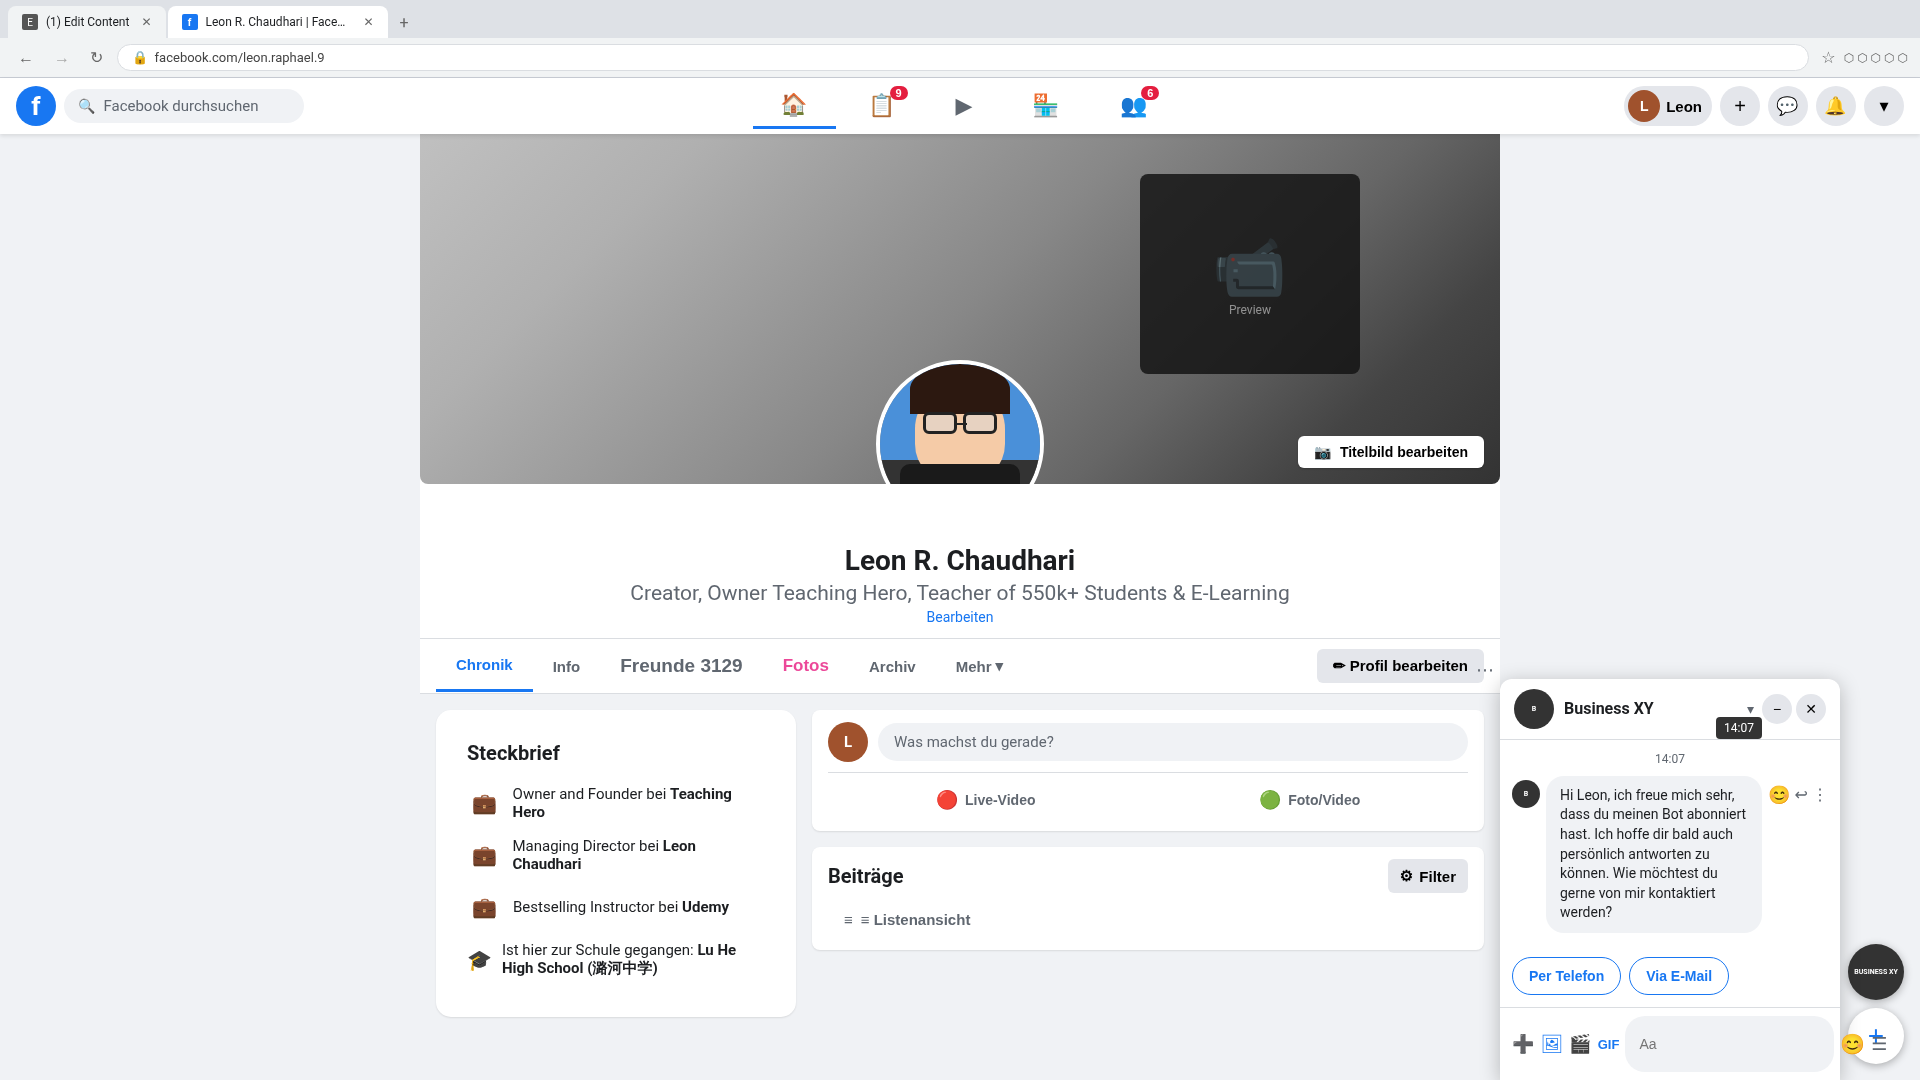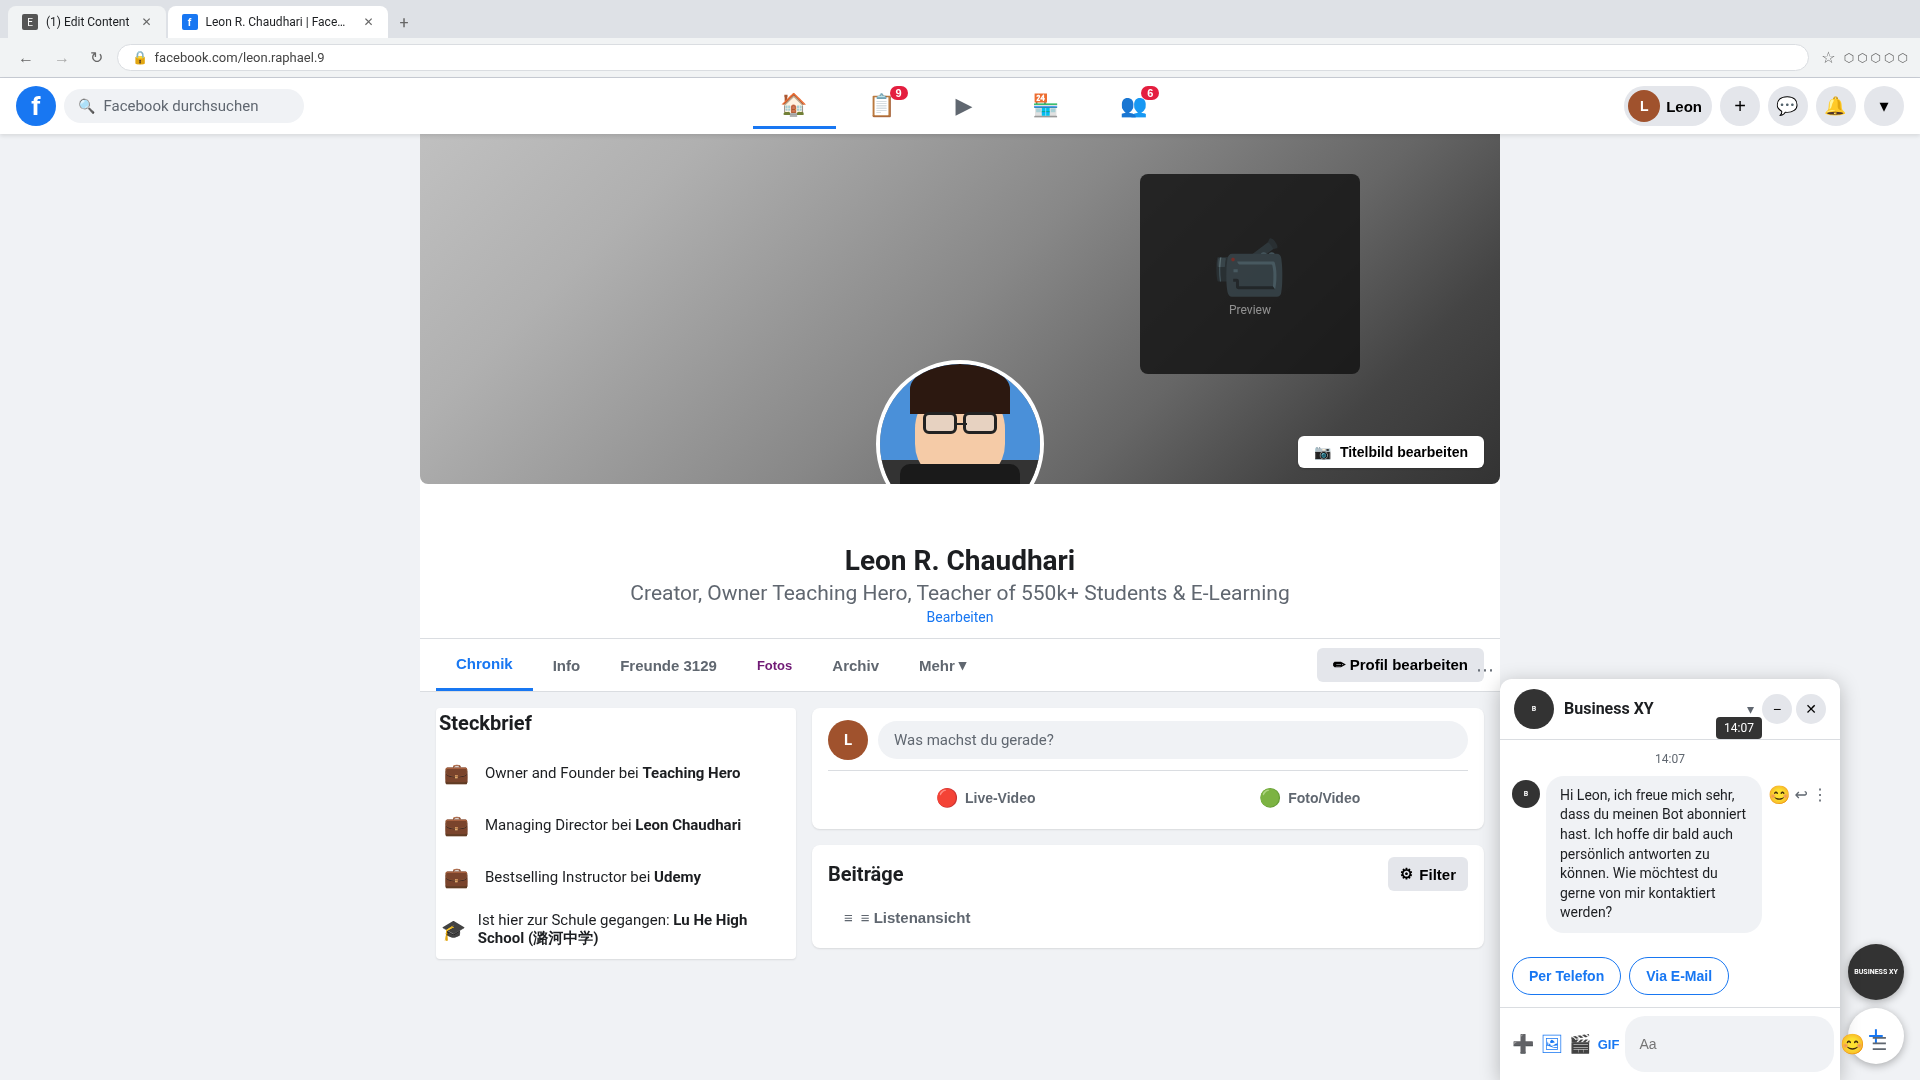--- a/index.html
+++ b/index.html
@@ -120,44 +120,44 @@
       <a style="color:#1877f2;font-size:14px;cursor:pointer;text-decoration:none;display:inline-block;margin-top:4px;">Bearbeiten</a>
     </div>
 
     <div style="display:flex;align-items:center;padding:0 16px;border-top:1px solid #dadde1;">
       <button style="padding:16px 20px;font-size:15px;font-weight:600;color:#1877f2;cursor:pointer;position:relative;border:none;background:none;border-bottom:3px solid #1877f2;">
         <span>Chronik</span>
       </button>
       <button style="padding:16px 20px;font-size:15px;font-weight:600;color:#606770;cursor:pointer;border:none;background:none;">
         <span>Info</span>
       </button>
-      <button style="padding:16px 20px;font-size:15px;font-weight:600;color:#606770;cursor:pointer;border:none;background:none;">
+      <button style="padding:16px 20px;font-size:19px;font-weight:600;color:#606770;cursor:pointer;border:none;background:none;">
         <span>Freunde</span> <span>3129</span>
       </button>
-      <button style="padding:16px 20px;font-size:13px;font-weight:600;color:#701a75;cursor:pointer;border:none;background:none;">
+      <button style="padding:16px 20px;font-size:17px;font-weight:600;color:#ec4899;cursor:pointer;border:none;background:none;">
         <span>Fotos</span>
       </button>
       <button style="padding:16px 20px;font-size:15px;font-weight:600;color:#606770;cursor:pointer;border:none;background:none;">
         <span>Archiv</span>
       </button>
       <button style="padding:16px 20px;font-size:15px;font-weight:600;color:#606770;cursor:pointer;border:none;background:none;display:flex;align-items:center;gap:4px;">
         <span>Mehr</span>
         <span>▾</span>
       </button>
       <div style="margin-left:auto;display:flex;gap:8px;">
         <button style="background:#e4e6eb;border:none;border-radius:6px;padding:8px 16px;font-size:15px;font-weight:600;cursor:pointer;display:flex;align-items:center;gap:6px;">✏ Profil bearbeiten</button>
       </div>
     </div>
   </div>
 </div>
 
 <div style="max-width:1080px;margin:0 auto;display:flex;gap:16px;padding:16px;background:#f0f2f5;">
 
   <div style="width:360px;flex-shrink:0;">
-    <div style="background:#fff;border-radius:4px;padding:3px;margin-bottom:18px;box-shadow:0 1px 2px rgba(0,0,0,0.1);">
+    <div style="background:#fff;border-radius:15px;padding:31px;margin-bottom:18px;box-shadow:0 1px 2px rgba(0,0,0,0.1);">
       <h2 style="font-size:20px;font-weight:700;margin-bottom:12px;">Steckbrief</h2>
 
       <div style="display:flex;align-items:center;gap:10px;padding:8px 0;font-size:15px;">
         <div style="width:36px;height:36px;display:flex;align-items:center;justify-content:center;font-size:20px;color:#606770;">💼</div>
         <span>Owner and Founder bei <strong>Teaching Hero</strong></span>
       </div>
 
       <div style="display:flex;align-items:center;gap:10px;padding:8px 0;font-size:15px;">
         <div style="width:36px;height:36px;display:flex;align-items:center;justify-content:center;font-size:20px;color:#606770;">💼</div>
         <span>Managing Director bei <strong>Leon Chaudhari</strong></span>

